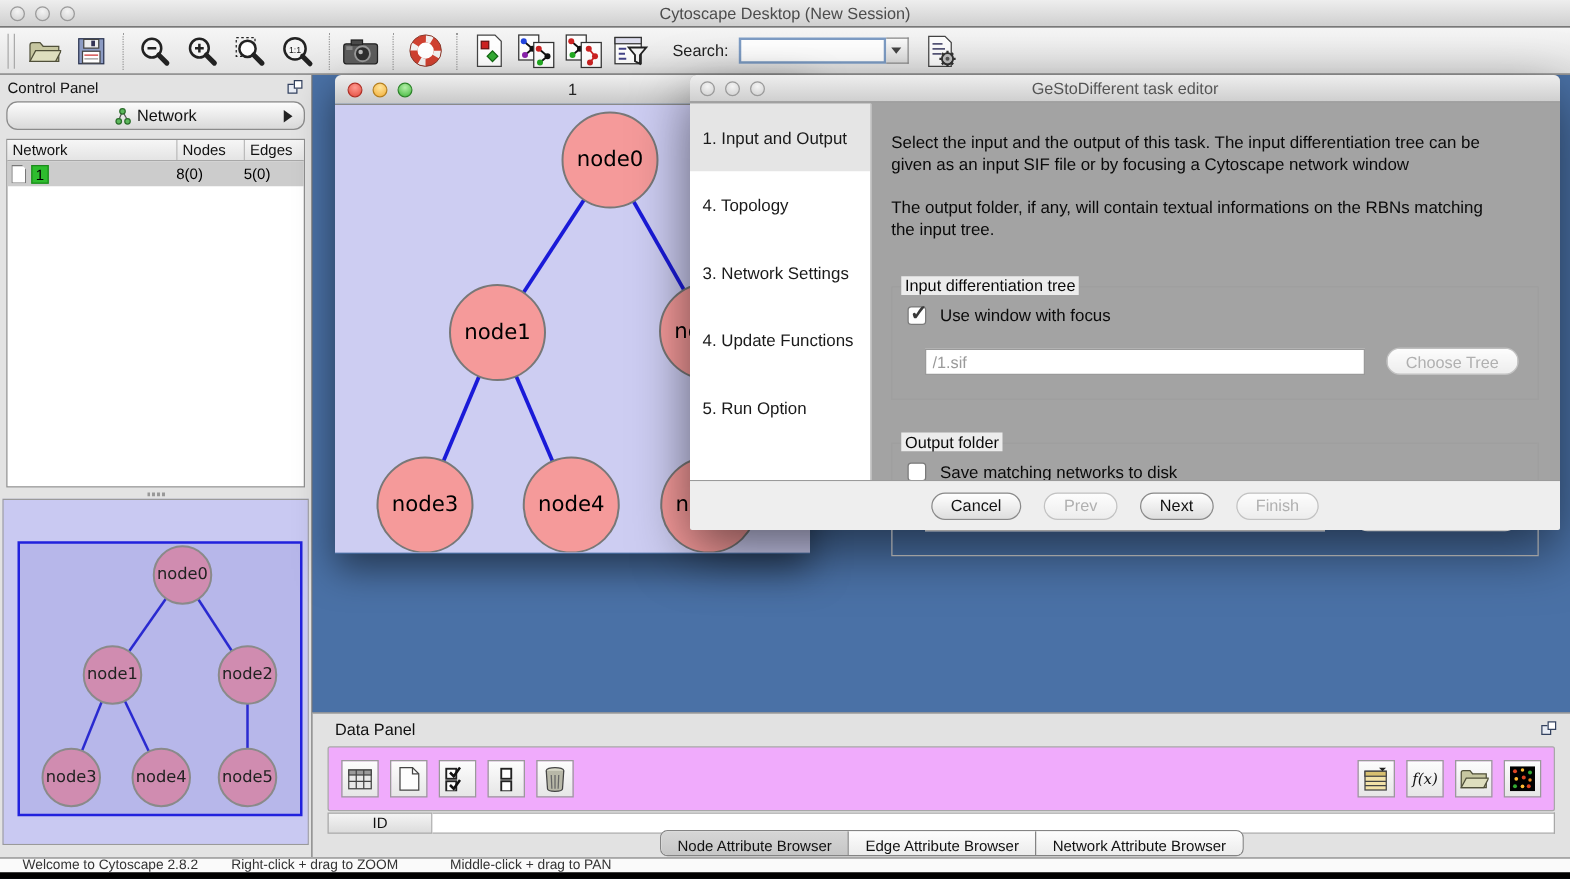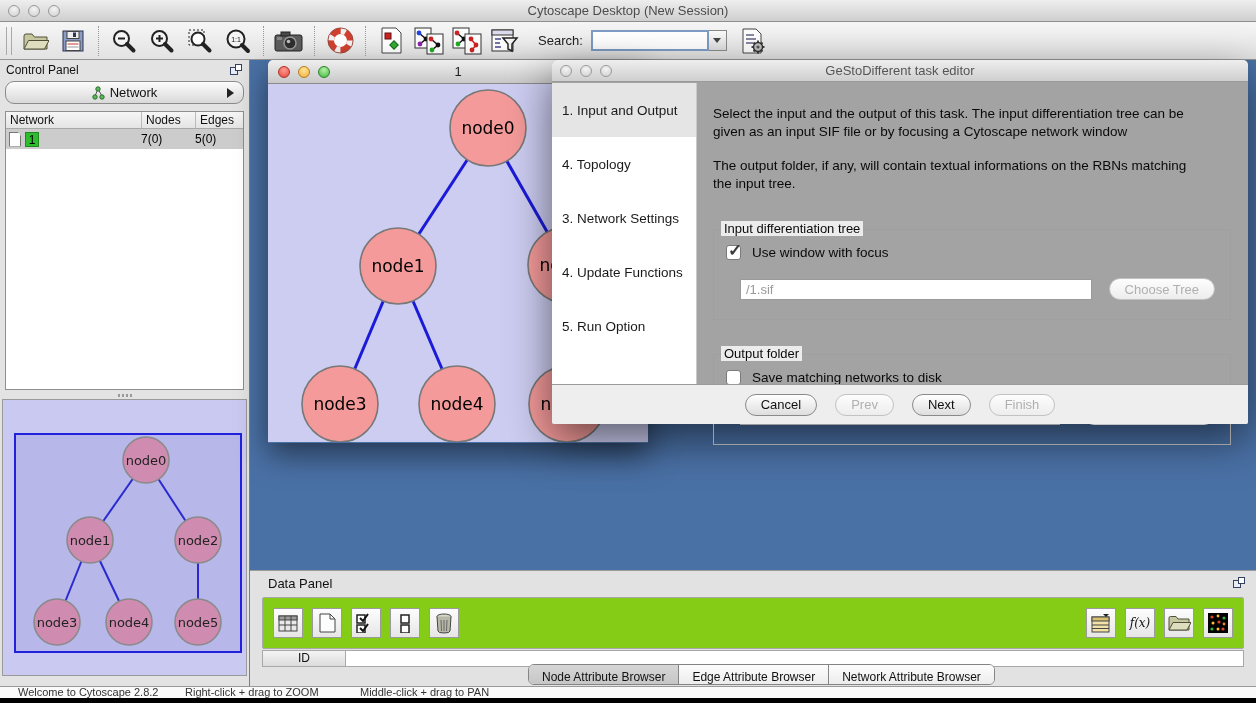--- a/index.html
+++ b/index.html
@@ -89,21 +89,21 @@
     font-size:13px; color:#111; display:flex; align-items:center; justify-content:center; padding:0 15px;
     font-family:"Liberation Sans",sans-serif; }
   .pillbtn.disabled { border-color:#c2c2c2; color:#b0b0b0; background:linear-gradient(#fdfdfd,#ededed); }
   .gbtn { position:absolute; top:48px; right:15px; }
   .dlg-buttons { position:absolute; left:0; right:0; bottom:0; height:40px; border-top:1px solid #9a9a9a;
     background:#eeeeee; border-radius:0 0 2px 2px; display:flex; align-items:center; justify-content:center; gap:18px; }
 
   
   .dpanel { position:absolute; left:250px; top:570px; width:1006px; height:116px; background:#e2e2e2; border-top:1px solid #9a9a9a; }
   .dp-head { height:24px; display:flex; align-items:center; padding:0 10px 0 18px; font-size:13px; color:#111; }
-  .dp-toolbar { position:absolute; left:12px; right:12px; top:26px; height:52px; background:#84cc16;
+  .dp-toolbar { position:absolute; left:12px; right:12px; top:26px; height:52px; background:#f0abfc;
     border:1px solid #a8a8a8; border-radius:2px; display:flex; align-items:center; padding:0 10px; gap:9px; }
   .dbtn { width:30px; height:30px; border:1px solid #9a9a9a; background:linear-gradient(#fdfdfd,#e6e6e6);
     display:flex; align-items:center; justify-content:center; }
   .dp-space { flex:1; }
   .dp-idrow { position:absolute; left:12px; right:12px; top:79px; height:17px; display:flex; }
   .id-cell { width:84px; background:linear-gradient(#f4f4f4,#dcdcdc); border:1px solid #a8a8a8;
     font-size:12px; text-align:center; line-height:15px; color:#111; }
   .id-field { flex:1; background:#fff; border:1px solid #a8a8a8; border-left:none; }
   .dp-tabs { position:absolute; left:278px; top:93px; height:21px; display:flex; border:1px solid #848484;
     border-radius:6px; overflow:hidden; background:#fff; }
@@ -303,21 +303,21 @@
       <div class="thead">
           <div class="th th0">Network</div>
           <div class="th th1">Nodes</div>
           <div class="th th2">Edges</div>
         </div>
       <div>
           <div class="trow">
             <span class="doc-ic"></span>
             <span class="badge">1</span>
             <span class="tfill"></span>
-            <span class="tcell">7(0)</span>
+            <span class="tcell">8(0)</span>
             <span class="tcell">5(0)</span>
           </div>
         </div>
     </div>
     <div class="splitter">
         <div class="knob"></div>
       </div>
     <div class="birdseye">
       <svg width="243" height="275" style="background: rgb(201, 201, 242);">
           <rect x="12" y="34" width="226" height="218" fill="#b7b7ea" stroke="#2121dd" stroke-width="2"></rect>

